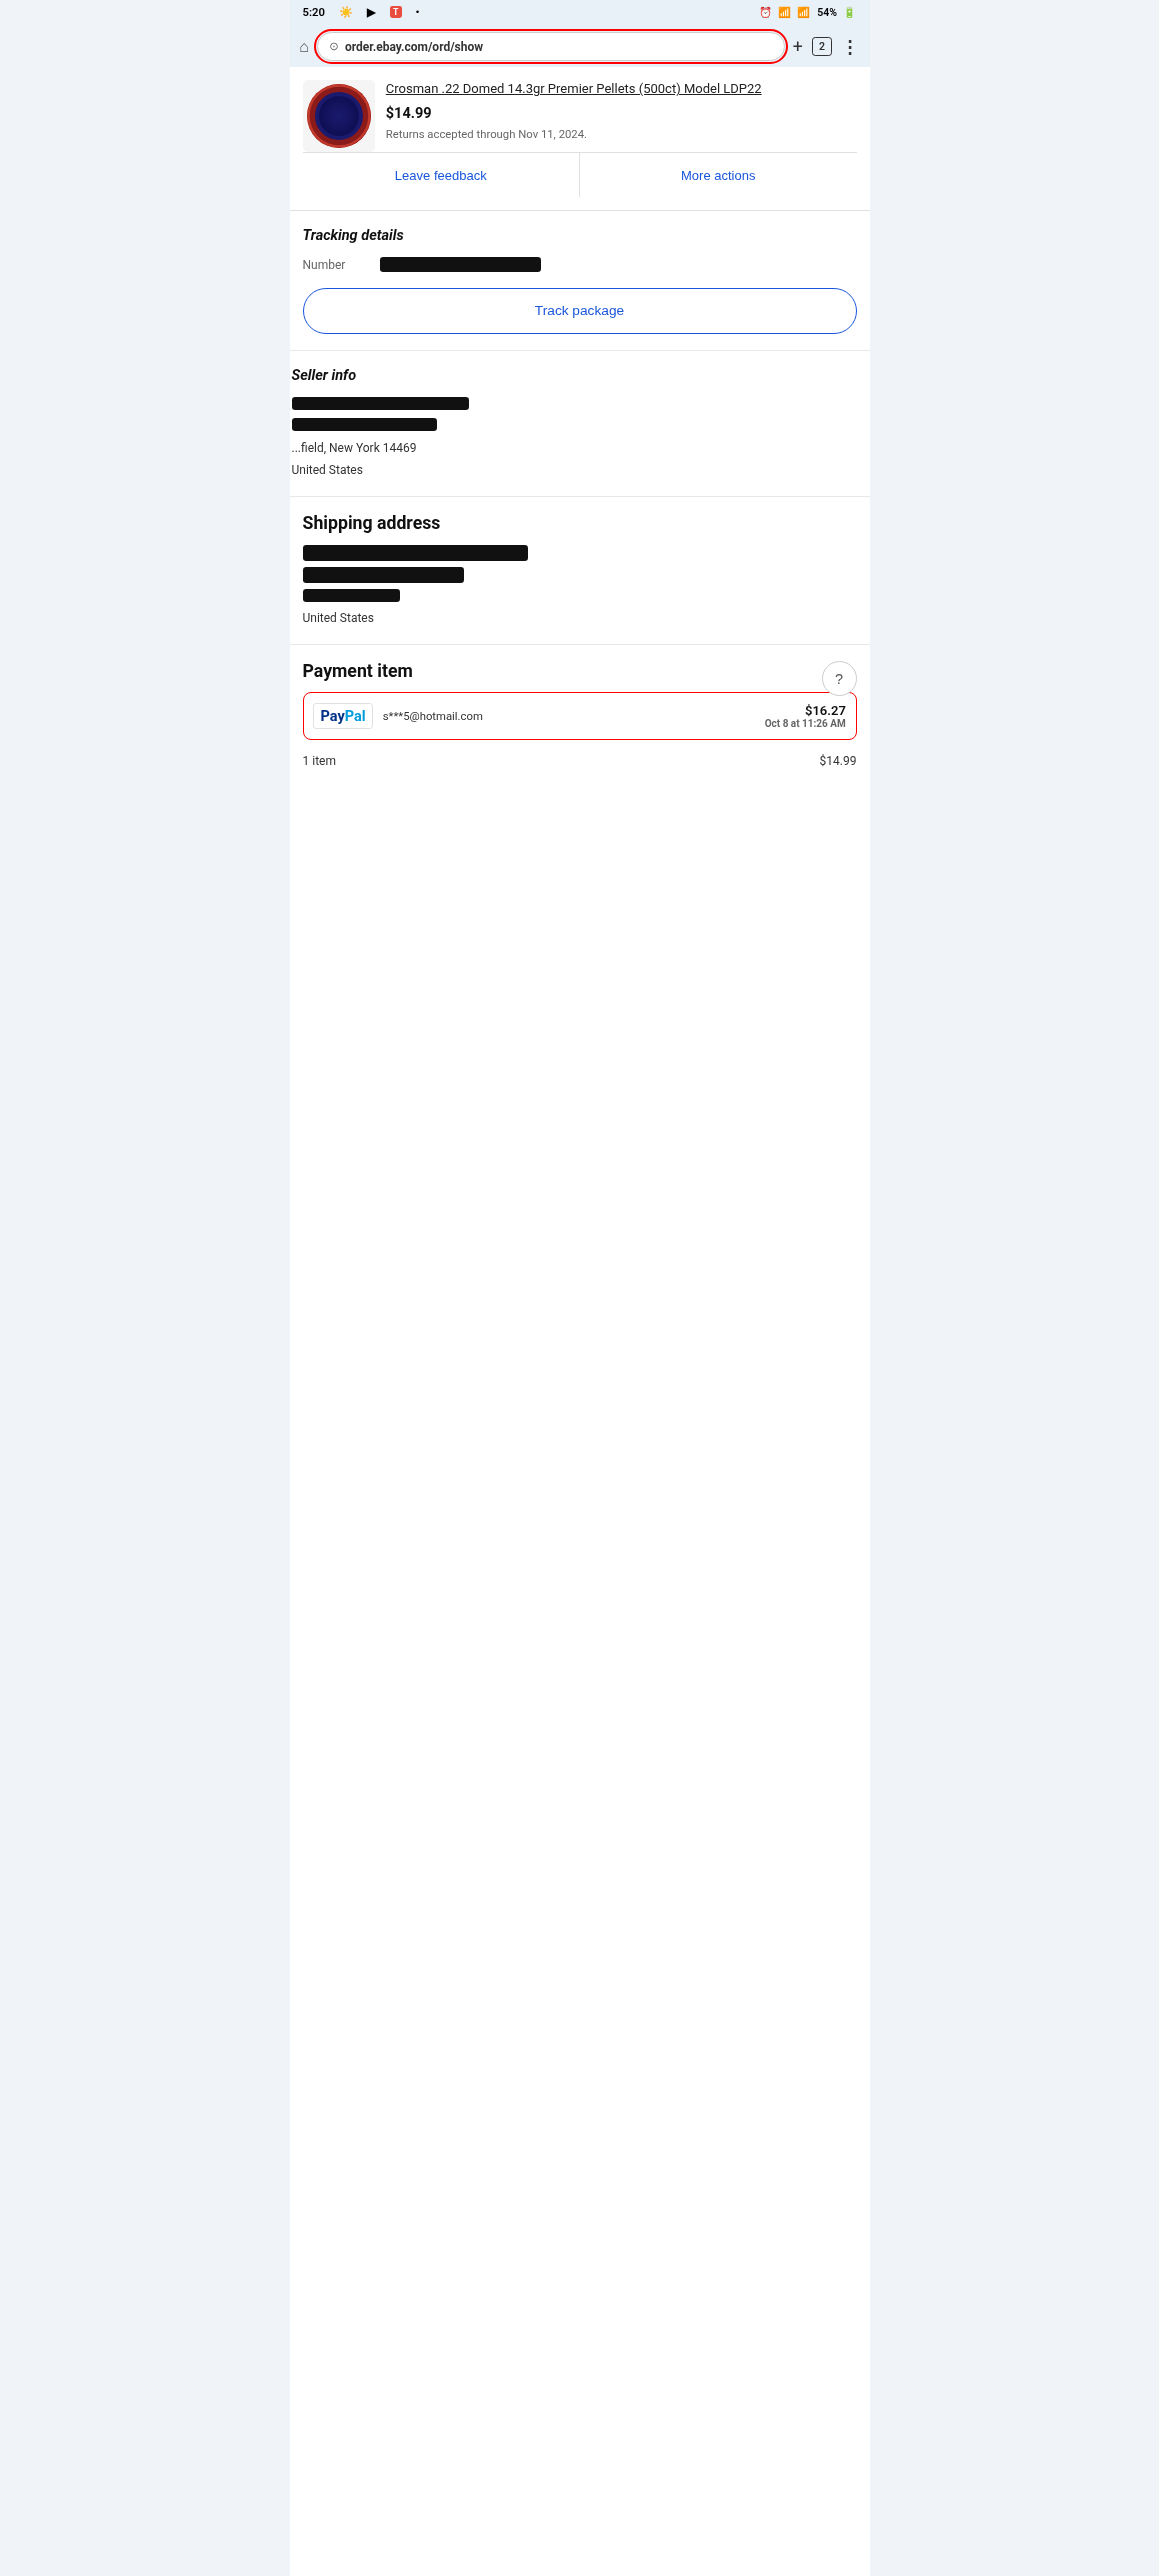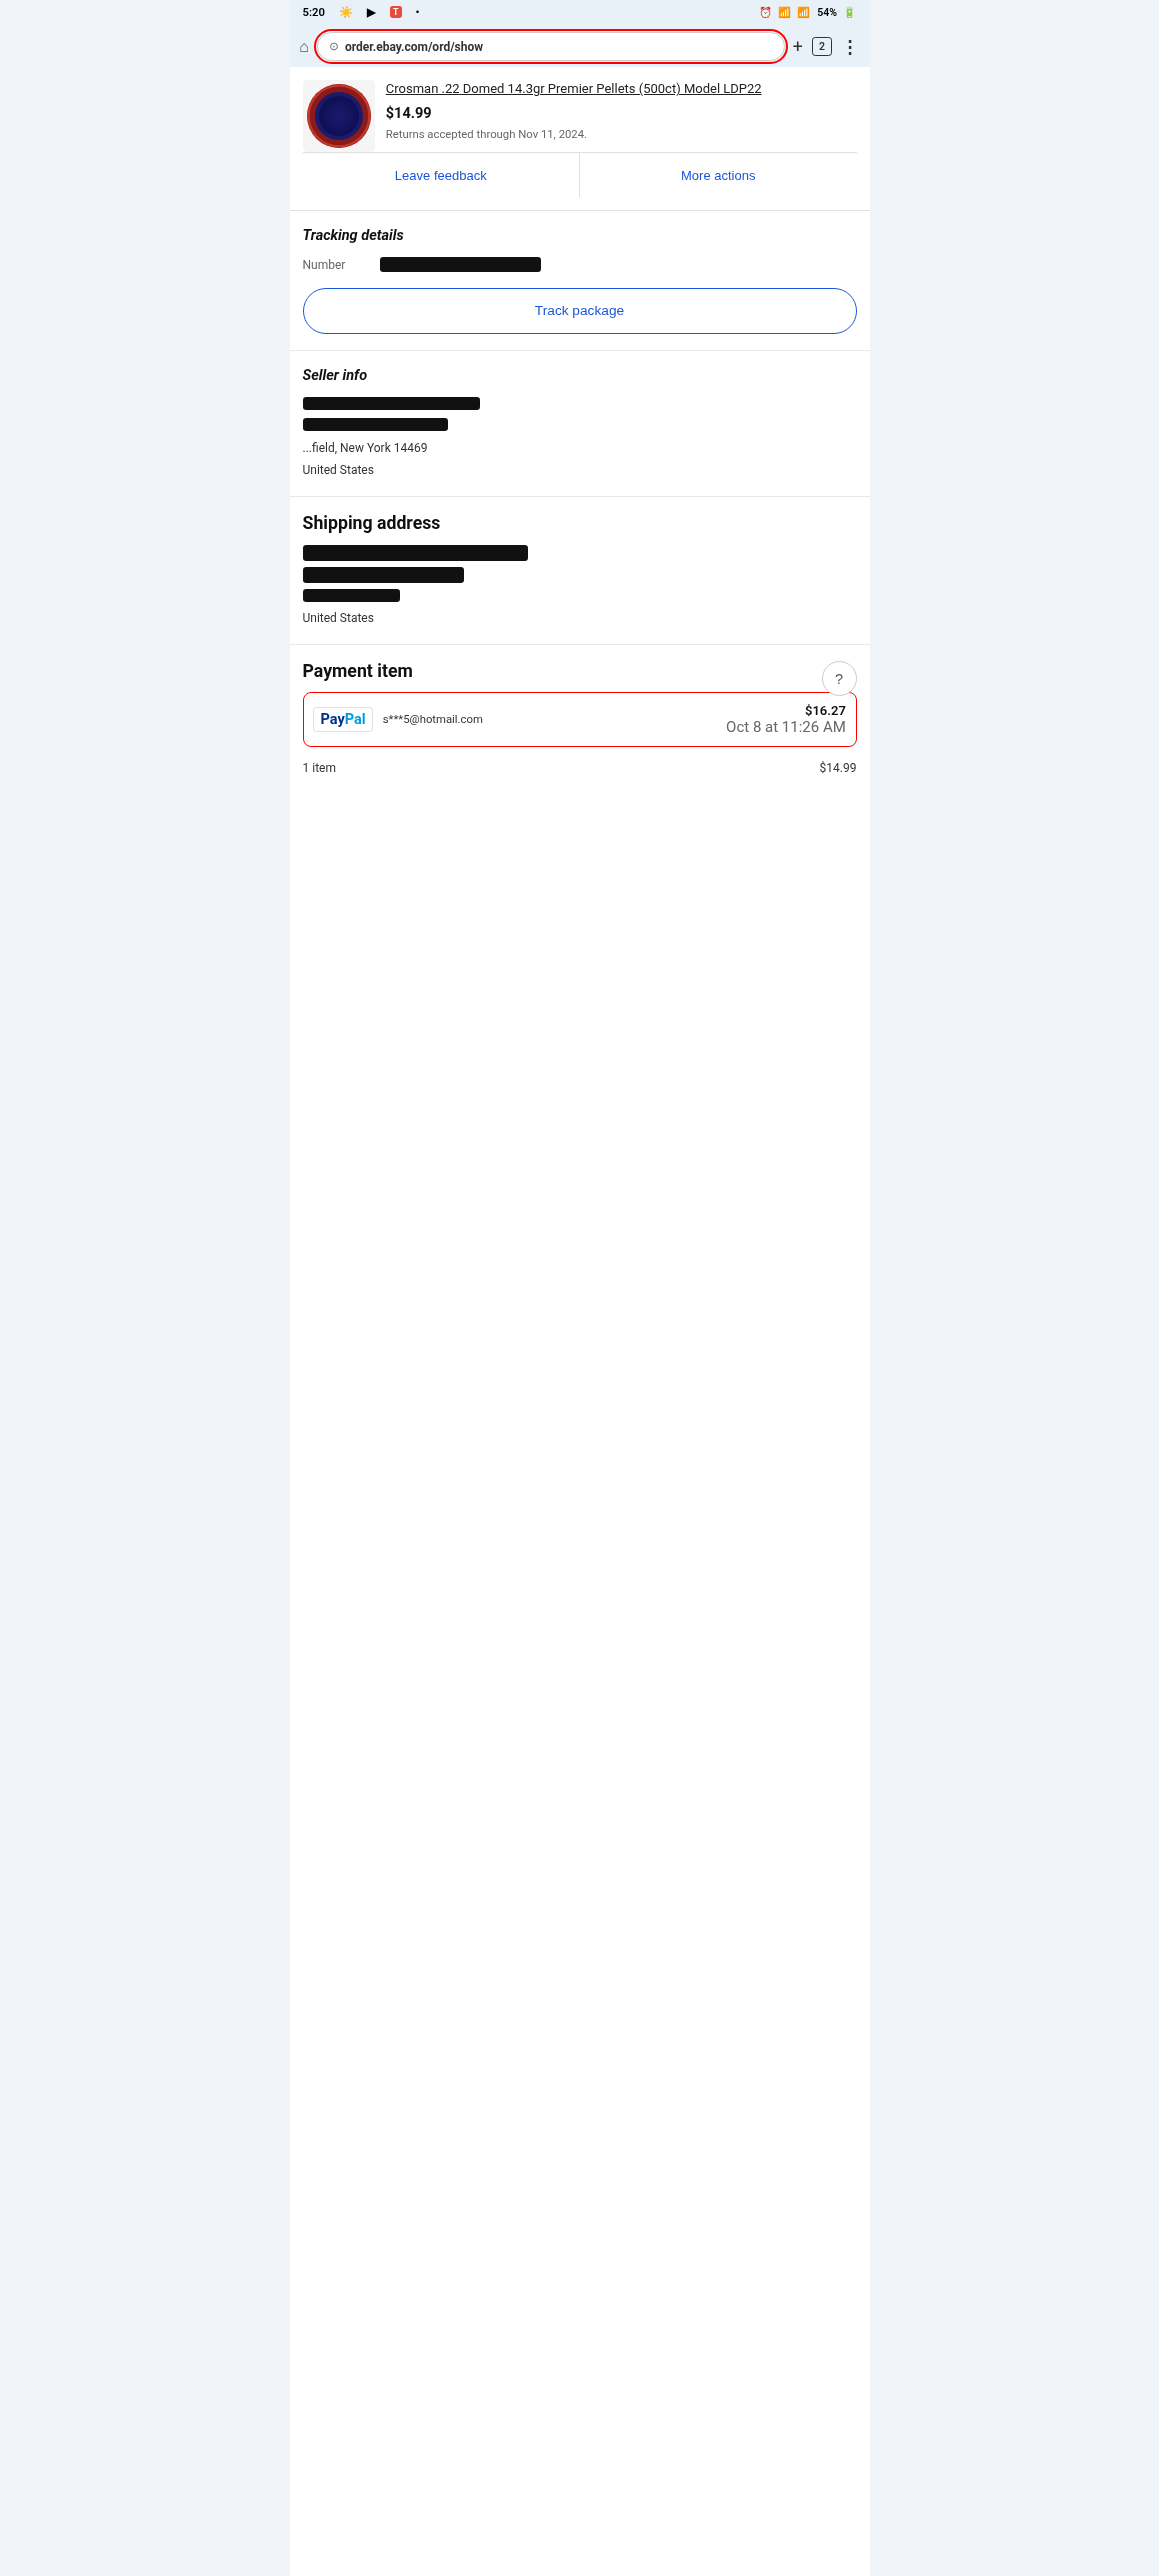--- a/index.html
+++ b/index.html
@@ -196,21 +196,21 @@
       border-radius: 24px;
       background: white;
       color: #1a56db;
       font-size: 13.7px;
       text-align: center;
       cursor: pointer;
     }
 
     
     .seller-section {
-      padding: 16px 13px;
+      padding: 16px 2px;
       border-bottom: 0.8px solid #e8e8e8;
     }
     .redacted-block {
       height: 13px;
       background: #111;
       border-radius: 3.2px;
       margin-bottom: 8px;
     }
     .redacted-wide { width: 177px; }
     .redacted-medium { width: 145px; }
@@ -313,22 +313,23 @@
       font-size: 11.3px;
       color: #333;
     }
     .payment-right { text-align: right; }
     .payment-amount {
       font-size: 13px;
       font-weight: 600;
       color: #111;
     }
     .payment-date {
-      font-size: 15px;
+      font-size: 10px;
       color: #666;
+      font-weight: bold;
     }
 
     .order-summary-row {
       display: flex;
       justify-content: space-between;
       padding: 8px 0;
       font-size: 12px;
       color: #333;
     }
 

